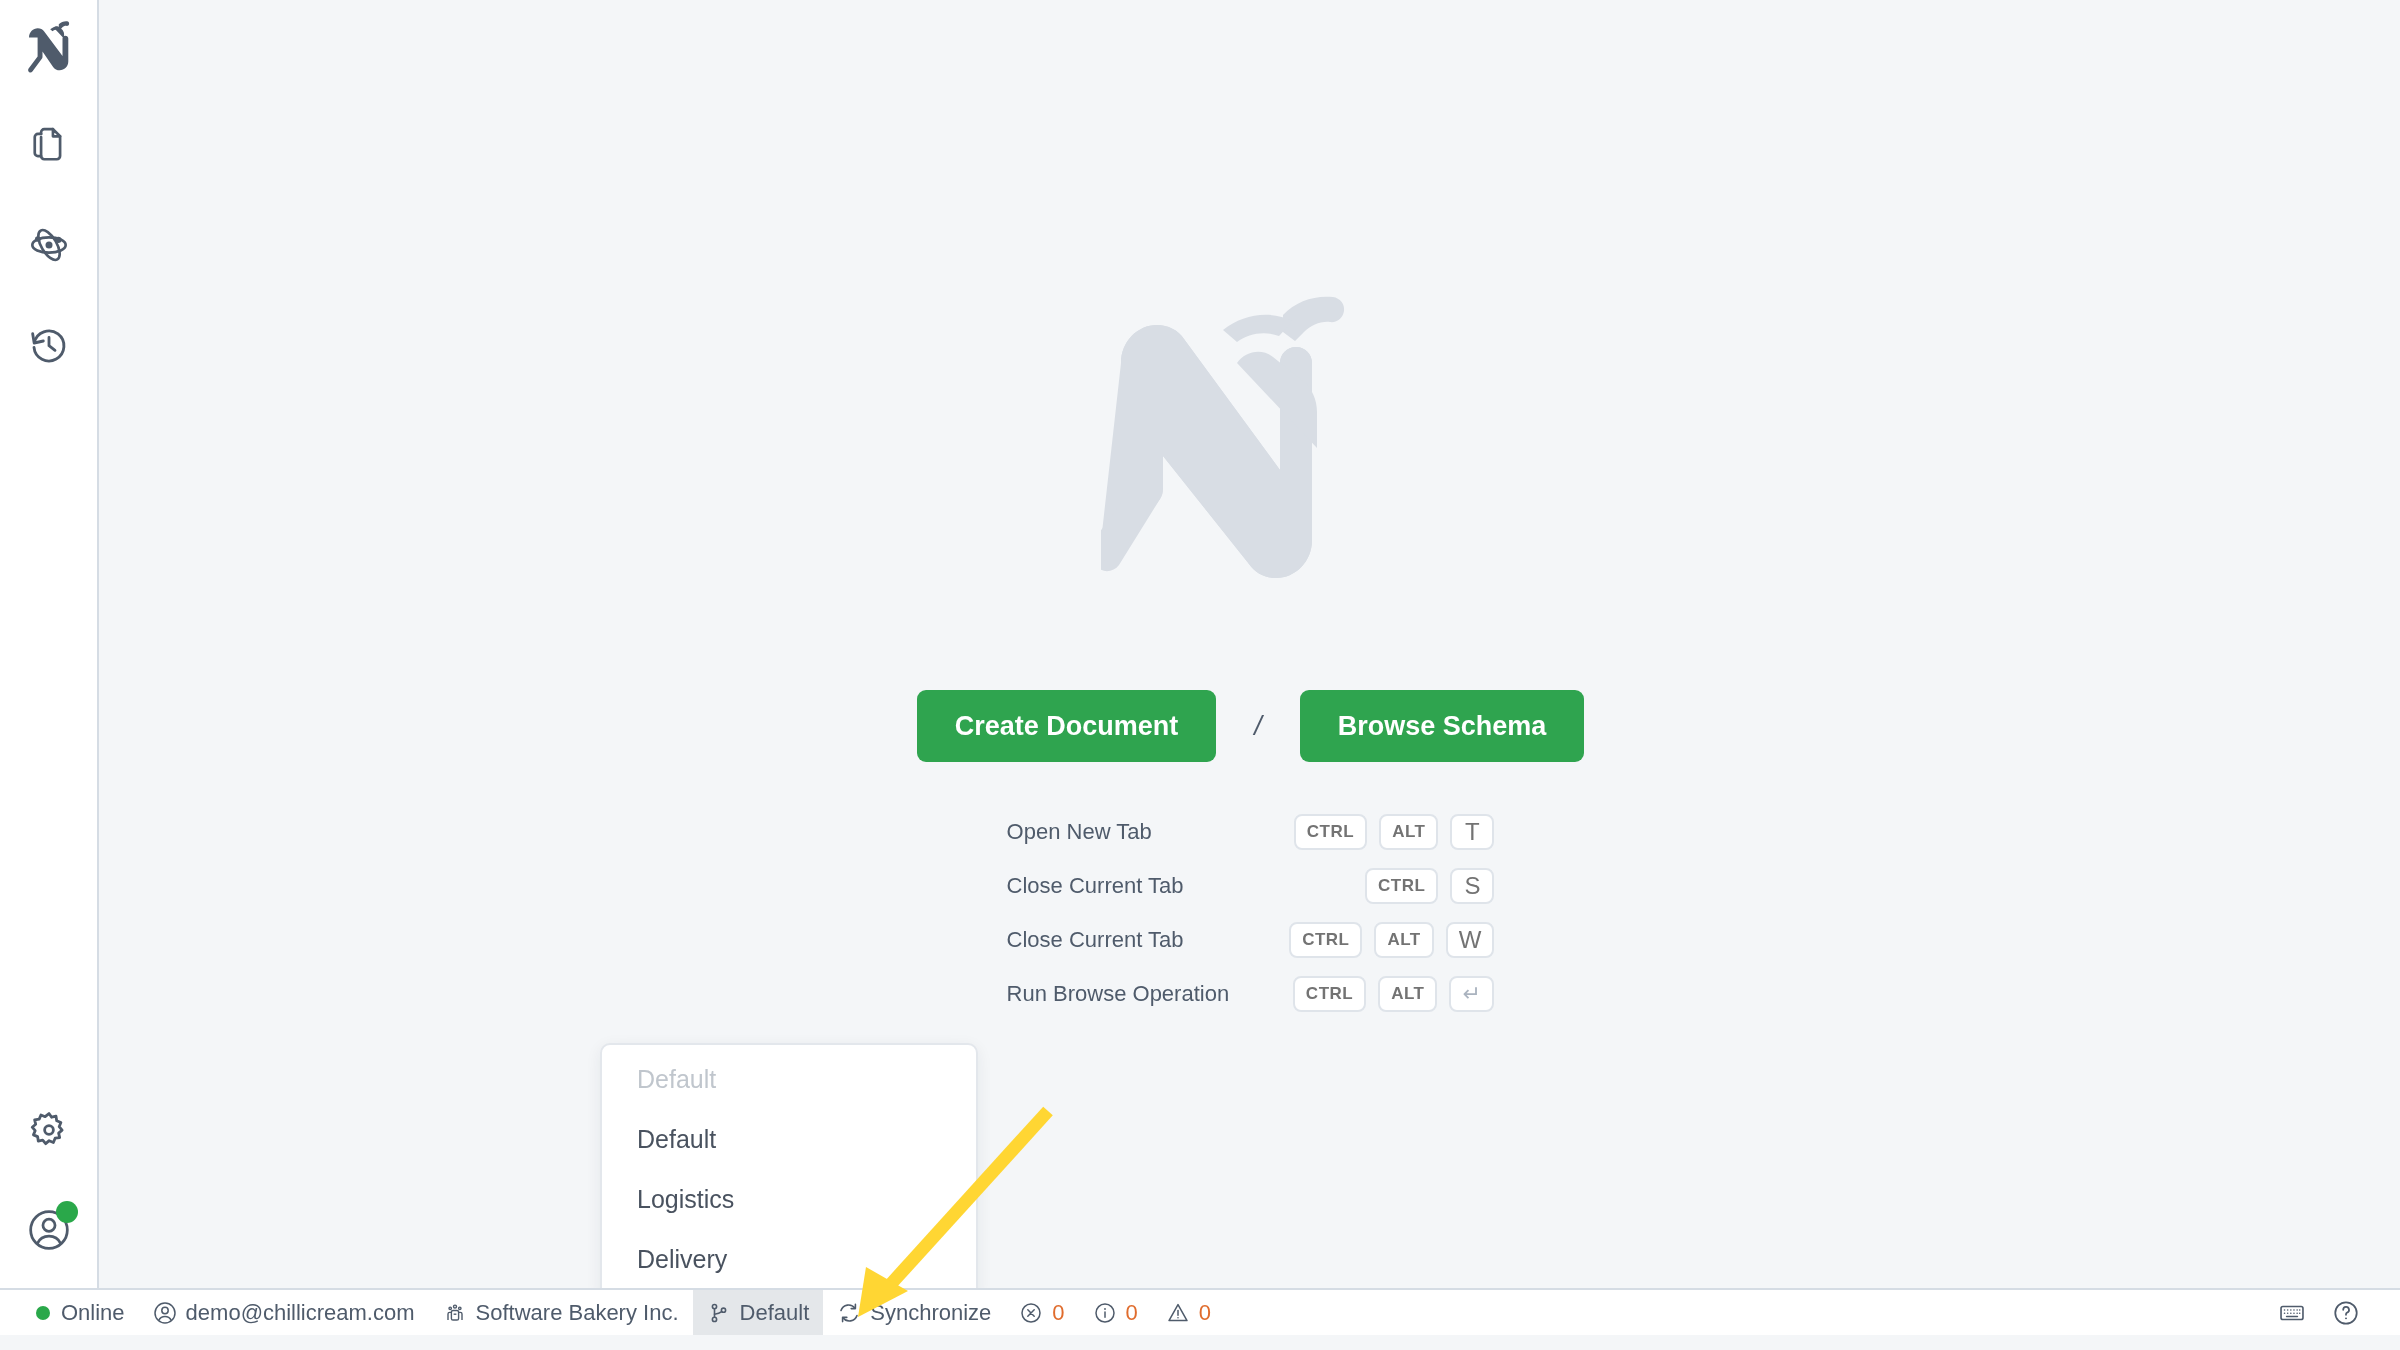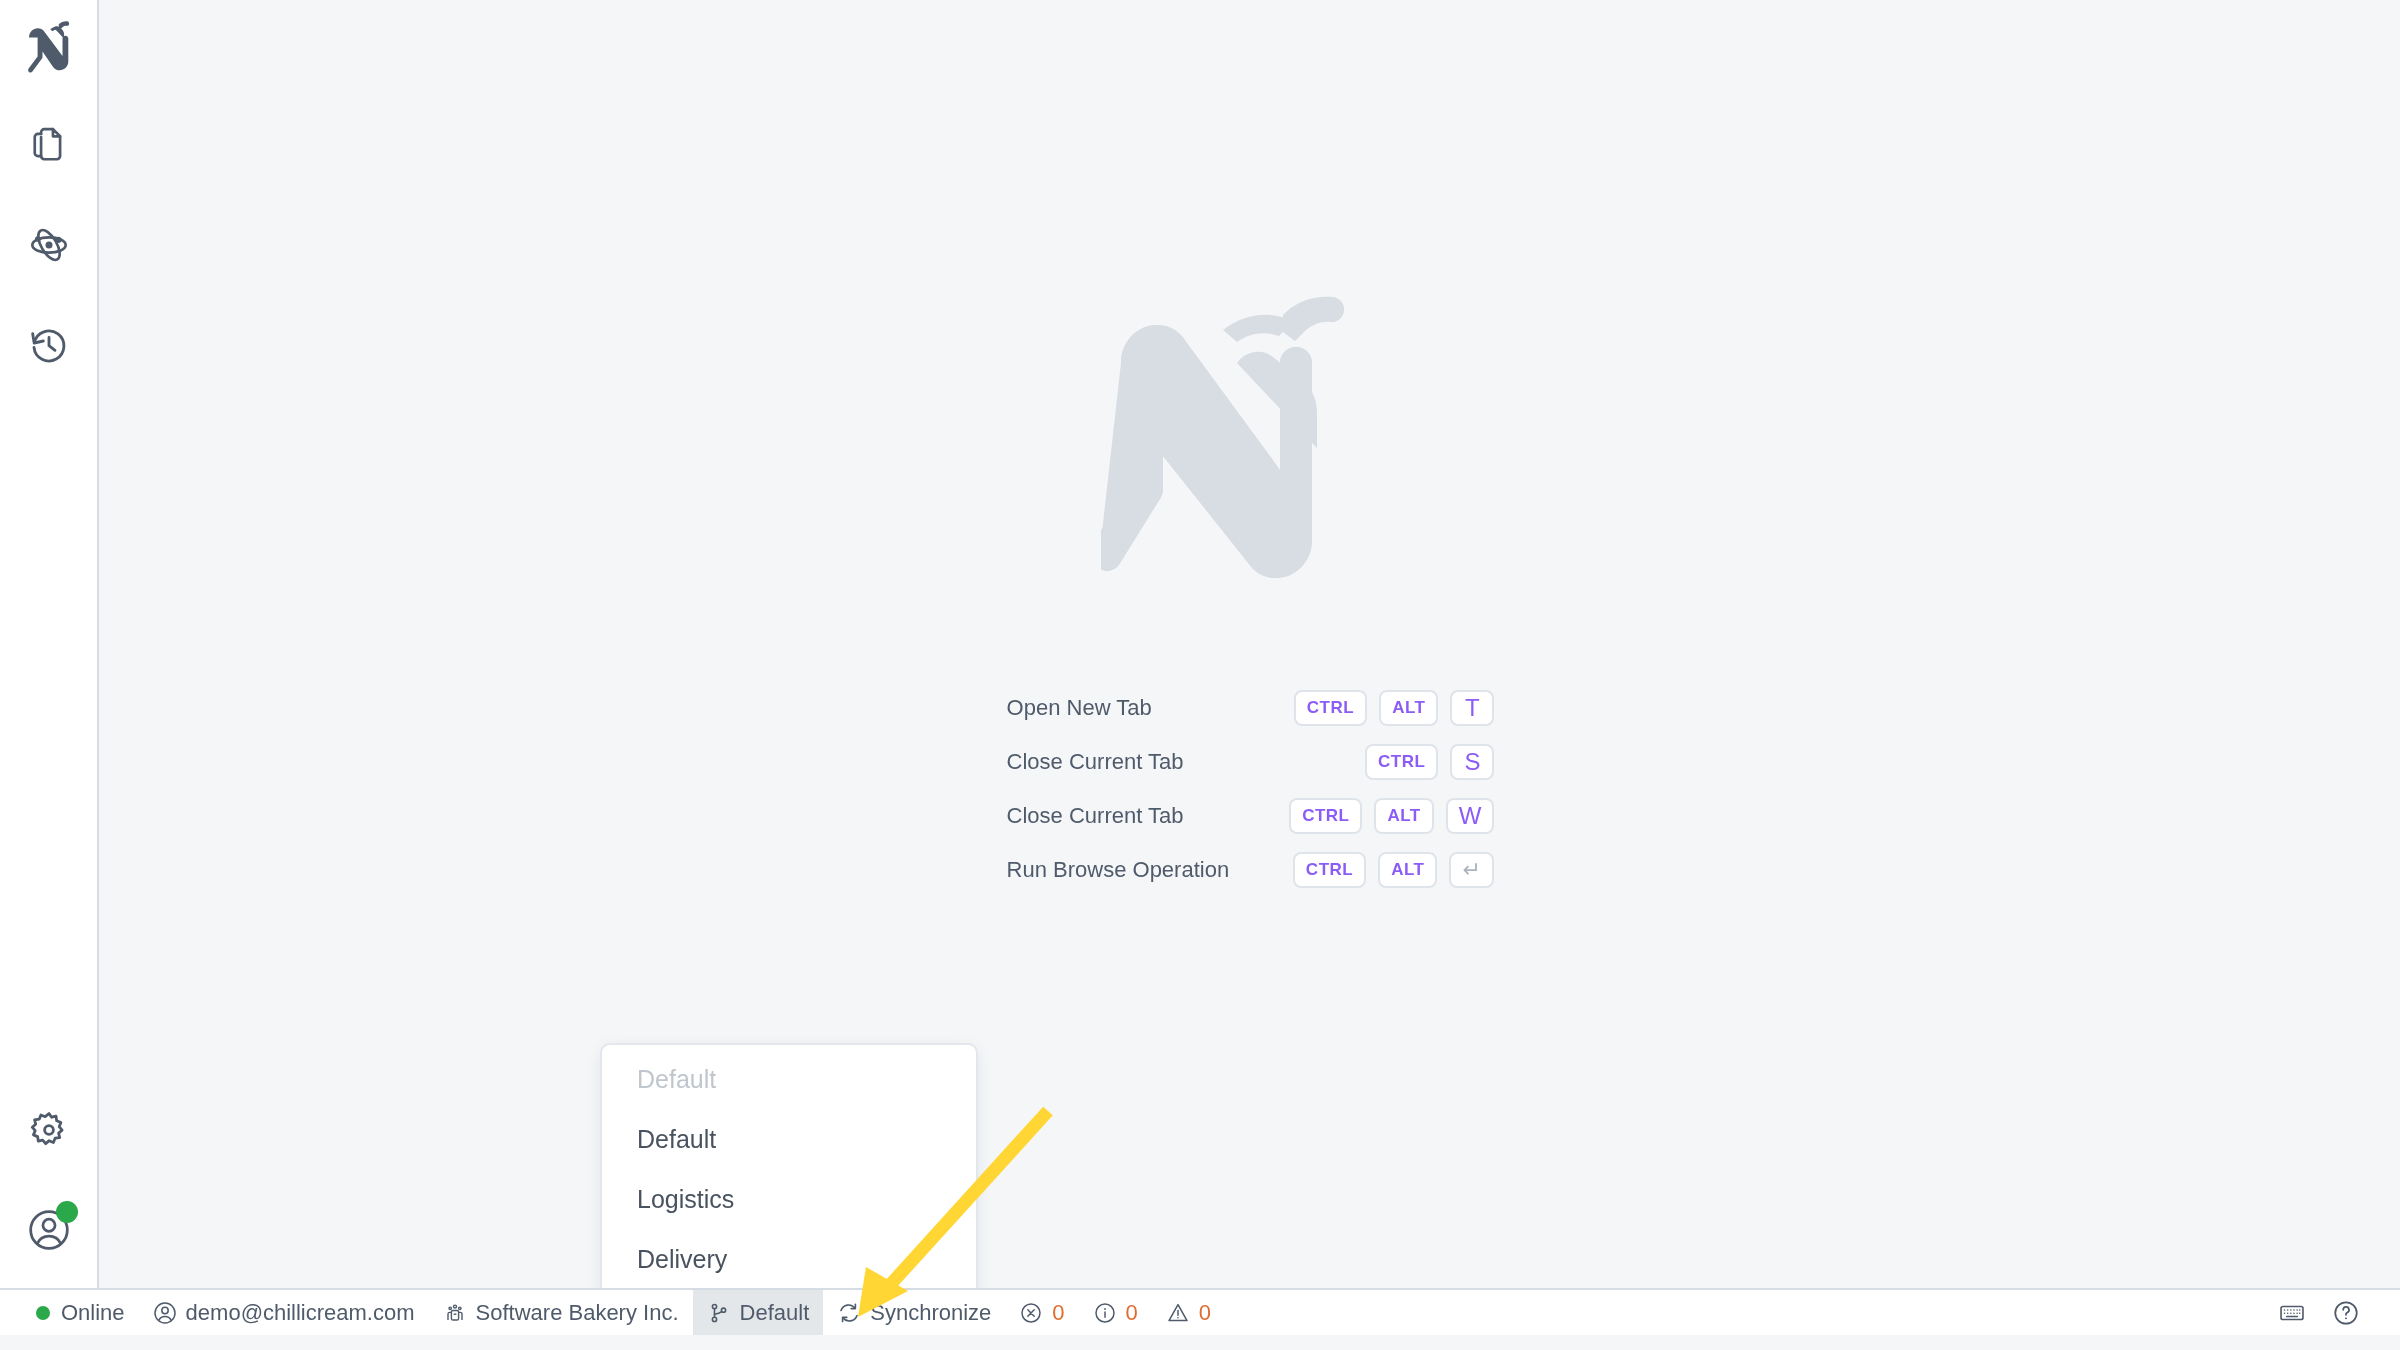--- a/index.html
+++ b/index.html
@@ -111,21 +111,21 @@
     justify-content: flex-end;
     align-items: center;
   }
   .key {
     min-width: 44px;
     height: 36px;
     padding: 0 11px;
     border: 2px solid #dfe4ea;
     border-radius: 8px;
     background: #ffffff;
-    color: #8b5cf6;
+    color: #737373;
     font-size: 17px;
     font-weight: bold;
     letter-spacing: .5px;
     display: flex;
     align-items: center;
     justify-content: center;
   }
   .key.wide-letter { font-size: 24px; font-weight: normal; letter-spacing: 0; }
   .key.glyph { color: #aab3bf; font-size: 22px; font-weight: normal; }
 
@@ -264,20 +264,25 @@
     <svg id="watermark" viewBox="0 0 300 370">
       <g fill="#d8dde4">
         <path d="M20 95c0-22 17-38 36-38 11 0 21 5 27 14l96 131V95c0-9 7-16 16-16s16 7 16 16v177c0 22-17 38-36 38-11 0-21-5-27-14L62 188v32c0 4-1 8-3 11L18 297c-5 7-15 8-21 3"></path>
         <path d="M20 95c0-22 17-38 36-38 11 0 21 5 27 14l96 131V95c0-9 7-16 16-16s16 7 16 16v177c0 22-17 38-36 38-11 0-21-5-27-14L62 188v32c0 4-1 8-3 11l-41 56c-5 7-15 8-21 3-6-5-7-14-2-21l41-56V95z"></path>
         <path d="M136 95c8-12 25-15 36-6l30 24c9 7 14 19 14 31v36l-80-85z"></path>
         <path d="M182 47c13-14 32-20 50-18 7 1 12 7 11 14-1 7-7 12-14 11-9-1-19 3-26 10l-9 9-12-9v-17z"></path>
         <path d="M122 62c20-16 47-20 70-9l-14 15c-14-5-30-3-42 6l-14-12z"></path>
       </g>
     </svg>
 
+    <div id="cta-row">
+      <button class="cta-btn">Create Document</button>
+      <span id="cta-sep">/</span>
+      <button class="cta-btn">Browse Schema</button>
+    </div>
 
     <div id="shortcuts">
       <div class="sc-label">Open New Tab</div>
       <div class="sc-keys">
         <span class="key">CTRL</span>
         <span class="key">ALT</span>
         <span class="key wide-letter">T</span>
       </div>
 
       <div class="sc-label">Close Current Tab</div>

